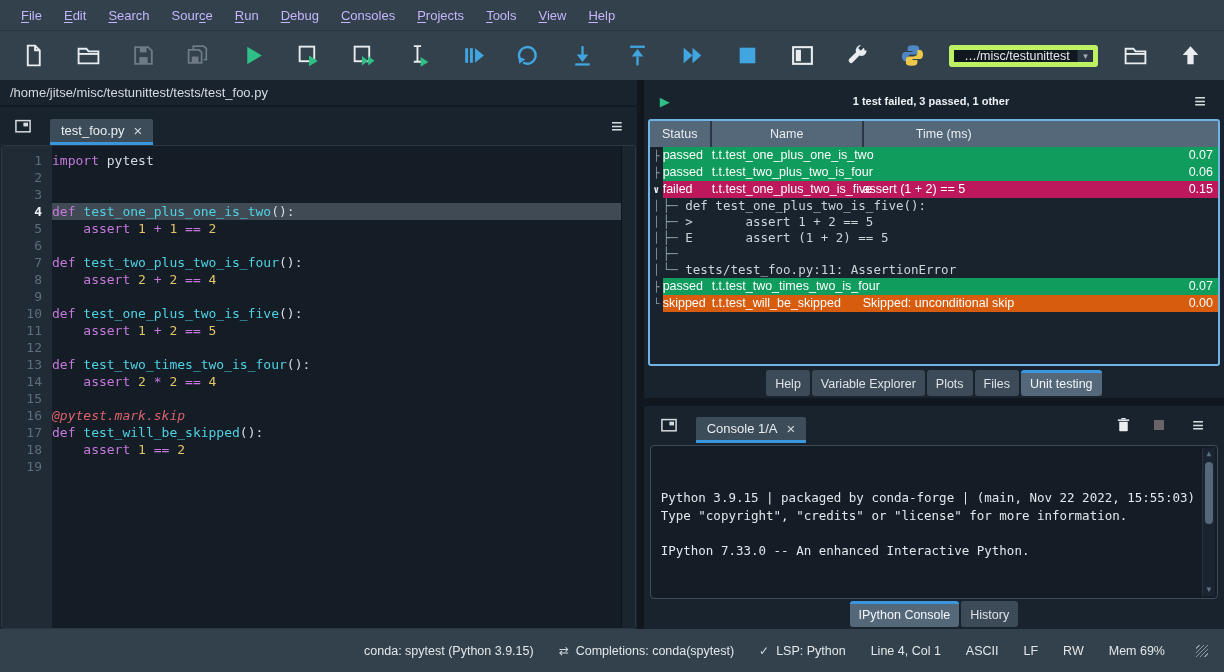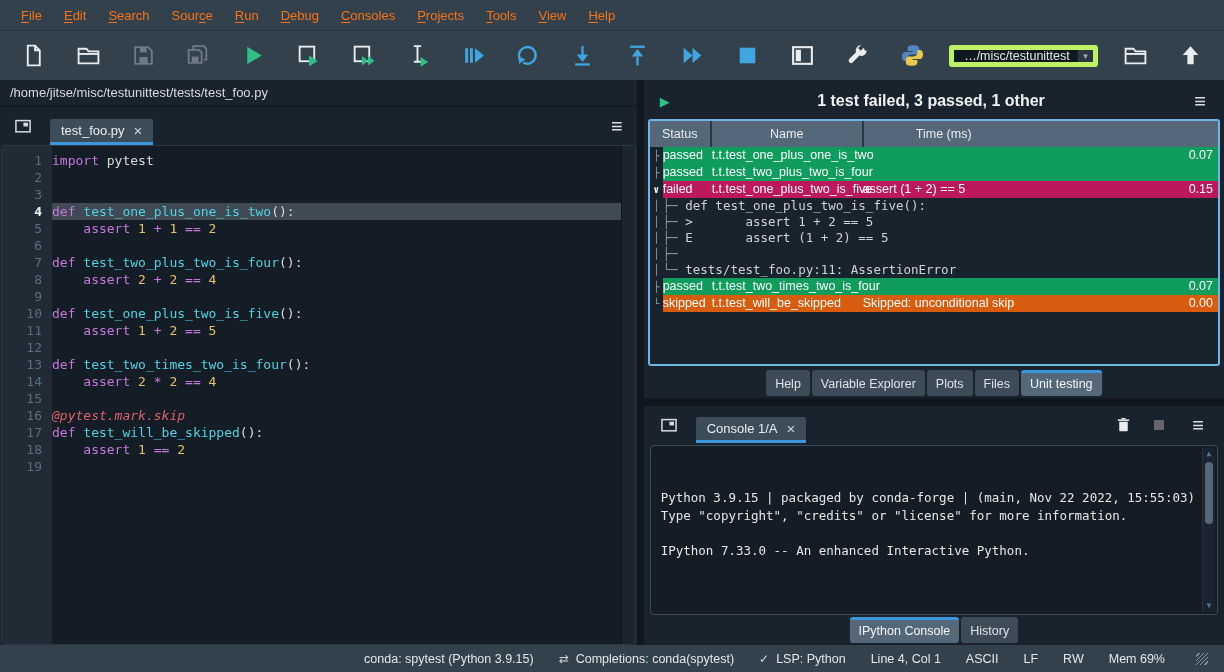--- a/index.html
+++ b/index.html
@@ -1,21 +1,21 @@
 <!DOCTYPE html>
 <html><head>
 <meta charset="utf-8">
 <style>
   *{margin:0;padding:0;box-sizing:border-box}
   html,body{width:1224px;height:672px;overflow:hidden}
   body{font-family:"Liberation Sans",sans-serif;background:#10171e;color:#dfe3e6;display:flex;flex-direction:column}
 
   
   .menubar{height:30px;background:#32414B;display:flex;align-items:center;padding-left:10px;flex:0 0 auto}
-  .menu-item{font-size:13px;color:#f97316;padding:0 11px;cursor:default}
+  .menu-item{font-size:13px;color:#c4b5fd;padding:0 11px;cursor:default}
   .menu-item u{text-decoration:underline;text-underline-offset:2px}
 
   
   .toolbar{height:50px;background:#32414B;border-top:1px solid #28343e;display:flex;align-items:center;padding:0 12px;gap:11px;flex:0 0 auto}
   .tbtn{width:45px;height:38px;display:flex;align-items:center;justify-content:center;border-radius:3px}
   .tbtn svg{width:25px;height:25px;display:block}
   .combo{display:flex;height:22px;border:5px solid #bef264;border-radius:3px;overflow:hidden;margin:0 4px}
   .combo-text{background:#10181f;padding:0 10px;display:flex;align-items:center;font-size:12.5px;color:#e2e7eb;min-width:118px;white-space:nowrap}
   .combo-arrow{width:17px;background:#2b3843;display:flex;align-items:center;justify-content:center;color:#9fb0bd;font-size:9px;border-left:1px solid #19232d}
 
@@ -42,21 +42,21 @@
   .tk-k,.tk-o{color:#c678dd}
   .tk-f{color:#4fd2e3;font-weight:normal}
   .tk-n{color:#e2c465}
   .tk-d{color:#e0626b;font-style:italic}
   .scrollflag{width:14px;background:#1b2530;border-left:1px solid #0e141b}
 
   
   .ut{flex:0 0 312px;display:flex;flex-direction:column;min-height:0}
   .ut-header{height:30px;display:flex;align-items:center;padding:0 12px}
   .ut-run{color:#2fbe85;font-size:13px;padding:0 4px}
-  .ut-title{flex:1;text-align:center;font-weight:bold;font-size:16px;color:#eef1f4}
+  .ut-title{flex:1;text-align:center;font-weight:bold;font-size:11px;color:#eef1f4}
   .ut-table{flex:1;margin:3px 4px 2px;border:2px solid #70b4e6;border-radius:3px;background:#19232d;overflow:hidden;display:flex;flex-direction:column}
   .ut-thead{display:grid;grid-template-columns:62px 152px 160px 1fr;background:#54687A;height:26px;flex:0 0 auto}
   .ut-th{display:flex;align-items:center;justify-content:center;font-size:12.5px;color:#e8ecef;border-right:2px solid #2b3842}
   .ut-th:last-child{border-right:none}
   .ut-row{display:flex;height:17px;font-size:12.5px;flex:0 0 auto}
   .tree{width:13px;flex:0 0 auto;color:#95a2ad;font:10px/17px "DejaVu Sans Mono",monospace;text-align:center}
   .tree.chev{color:#f0f3f5;font-weight:bold}
   .rowbody{flex:1;display:grid;grid-template-columns:49px 151px 160px 1fr;color:#fdfdfd}
   .cell{line-height:17px;white-space:nowrap;overflow:visible}
   .c-time{text-align:right;padding-right:5px}
@@ -81,21 +81,21 @@
   .cons-body{flex:1;margin:2px 6px 0;border:1px solid #3e4c59;border-radius:4px;background:#141d26;position:relative;font:12.5px/17.5px "DejaVu Sans Mono",monospace;color:#e2e7eb;padding:8px 22px 8px 10px;white-space:pre;overflow:hidden}
   .cons-body .cline{min-height:17.5px}
   .prompt{color:#2db44a}
   .prompt .pnum{font-weight:bold}
   .sb{position:absolute;top:2px;right:2px;bottom:2px;width:13px;background:#1a2430;border-left:1px solid #29323c;display:flex;flex-direction:column;align-items:center}
   .sb-arrow{color:#5d7182;font-size:8px;height:12px;line-height:12px}
   .sb-arrow.down{margin-top:auto}
   .sb-thumb{width:8px;height:62px;background:#54687a;border-radius:4px;margin-top:2px}
 
   
-  .statusbar{height:27px;background:#32414B;display:flex;align-items:center;justify-content:flex-end;gap:25px;padding:0 16px 0 0;font-size:12.5px;color:#e3e7ea;flex:0 0 auto}
+  .statusbar{height:43px;background:#32414B;display:flex;align-items:center;justify-content:flex-end;gap:25px;padding:0 16px 0 0;font-size:12.5px;color:#e3e7ea;flex:0 0 auto}
   .sbitem{display:flex;align-items:center;gap:7px;white-space:nowrap}
   .sbicon{color:#cdd5db;font-size:12px}
   .grip{width:12px;height:12px;background:repeating-linear-gradient(135deg,transparent 0 2px,#8b98a4 2px 3px);margin-left:6px}
 </style>
 </head>
 <body>
 
 <div class="menubar">
     <span class="menu-item"><u>F</u>ile</span>
     <span class="menu-item"><u>E</u>dit</span>
@@ -302,20 +302,21 @@
                 <span class="cell"></span>
                 <span class="cell c-time">0.07</span>
               </div>
             </div>
             <div class="ut-row">
               <span class="tree">├</span>
               <div class="rowbody bg-green">
                 <span class="cell">passed</span>
                 <span class="cell">t.t.test_two_plus_two_is_four</span>
                 <span class="cell"></span>
+                <span class="cell c-time">0.06</span>
               </div>
             </div>
             <div class="ut-row">
               <span class="tree chev">∨</span>
               <div class="rowbody bg-red">
                 <span class="cell">failed</span>
                 <span class="cell">t.t.test_one_plus_two_is_five</span>
                 <span class="cell">assert (1 + 2) == 5</span>
                 <span class="cell c-time">0.15</span>
               </div>

